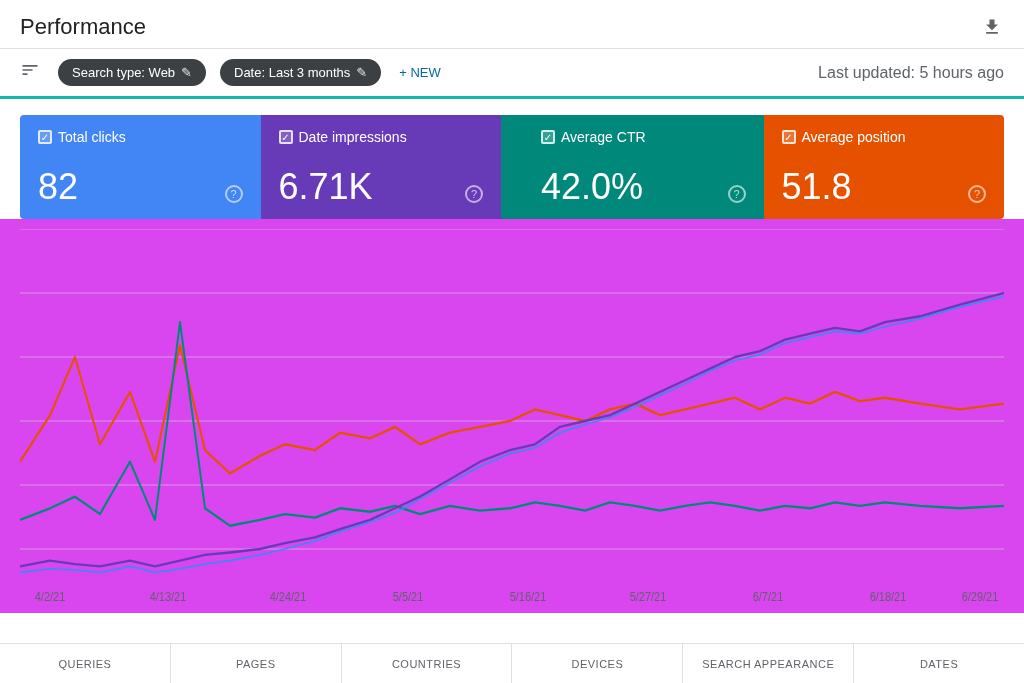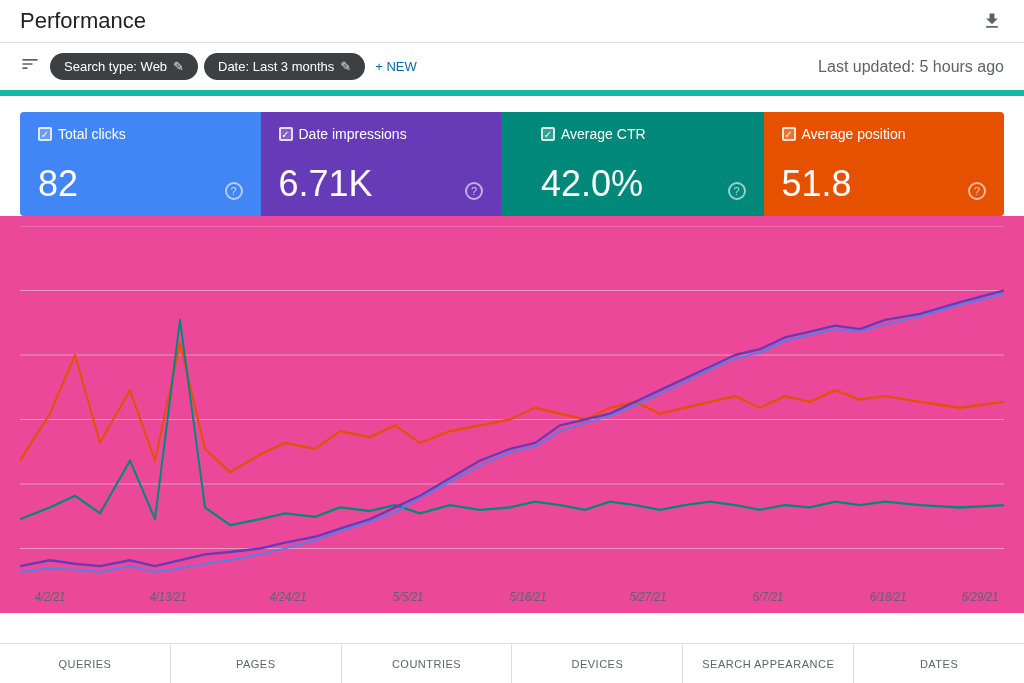--- a/index.html
+++ b/index.html
@@ -19,21 +19,21 @@
       display: flex;
       flex-direction: column;
       padding: 0;
     }
 
     
     .header {
       display: flex;
       align-items: center;
       justify-content: space-between;
-      padding: 8px 20px 8px 20px;
+      padding: 14px 20px 8px 20px;
       border-bottom: 1px solid #e0e0e0;
     }
 
     .page-title {
       font-size: 22px;
       font-weight: 400;
       color: #202124;
     }
 
     .header-right {
@@ -51,22 +51,22 @@
       cursor: pointer;
       color: #5f6368;
       font-size: 18px;
     }
 
     
     .toolbar {
       display: flex;
       align-items: center;
       padding: 10px 20px;
-      gap: 6px;
-      border-bottom: 6px solid #14b8a6;
+      gap: 14px;
+      border-bottom: 3px solid #14b8a6;
     }
 
     .filter-icon {
       color: #5f6368;
       font-size: 18px;
       cursor: pointer;
       margin-right: 4px;
     }
 
     .filter-chip {
@@ -178,22 +178,21 @@
       color: rgba(255,255,255,0.7);
       cursor: pointer;
       margin-bottom: 2px;
     }
 
     
     .chart-area {
       flex: 1;
       padding: 10px 20px 0 20px;
       position: relative;
-      background: #ec4899;
-      font-style: italic;
+      background: #d946ef;
     }
 
     .chart-svg {
       width: 100%;
       height: 100%;
     }
 
     
     .bottom-tabs {
       display: flex;

